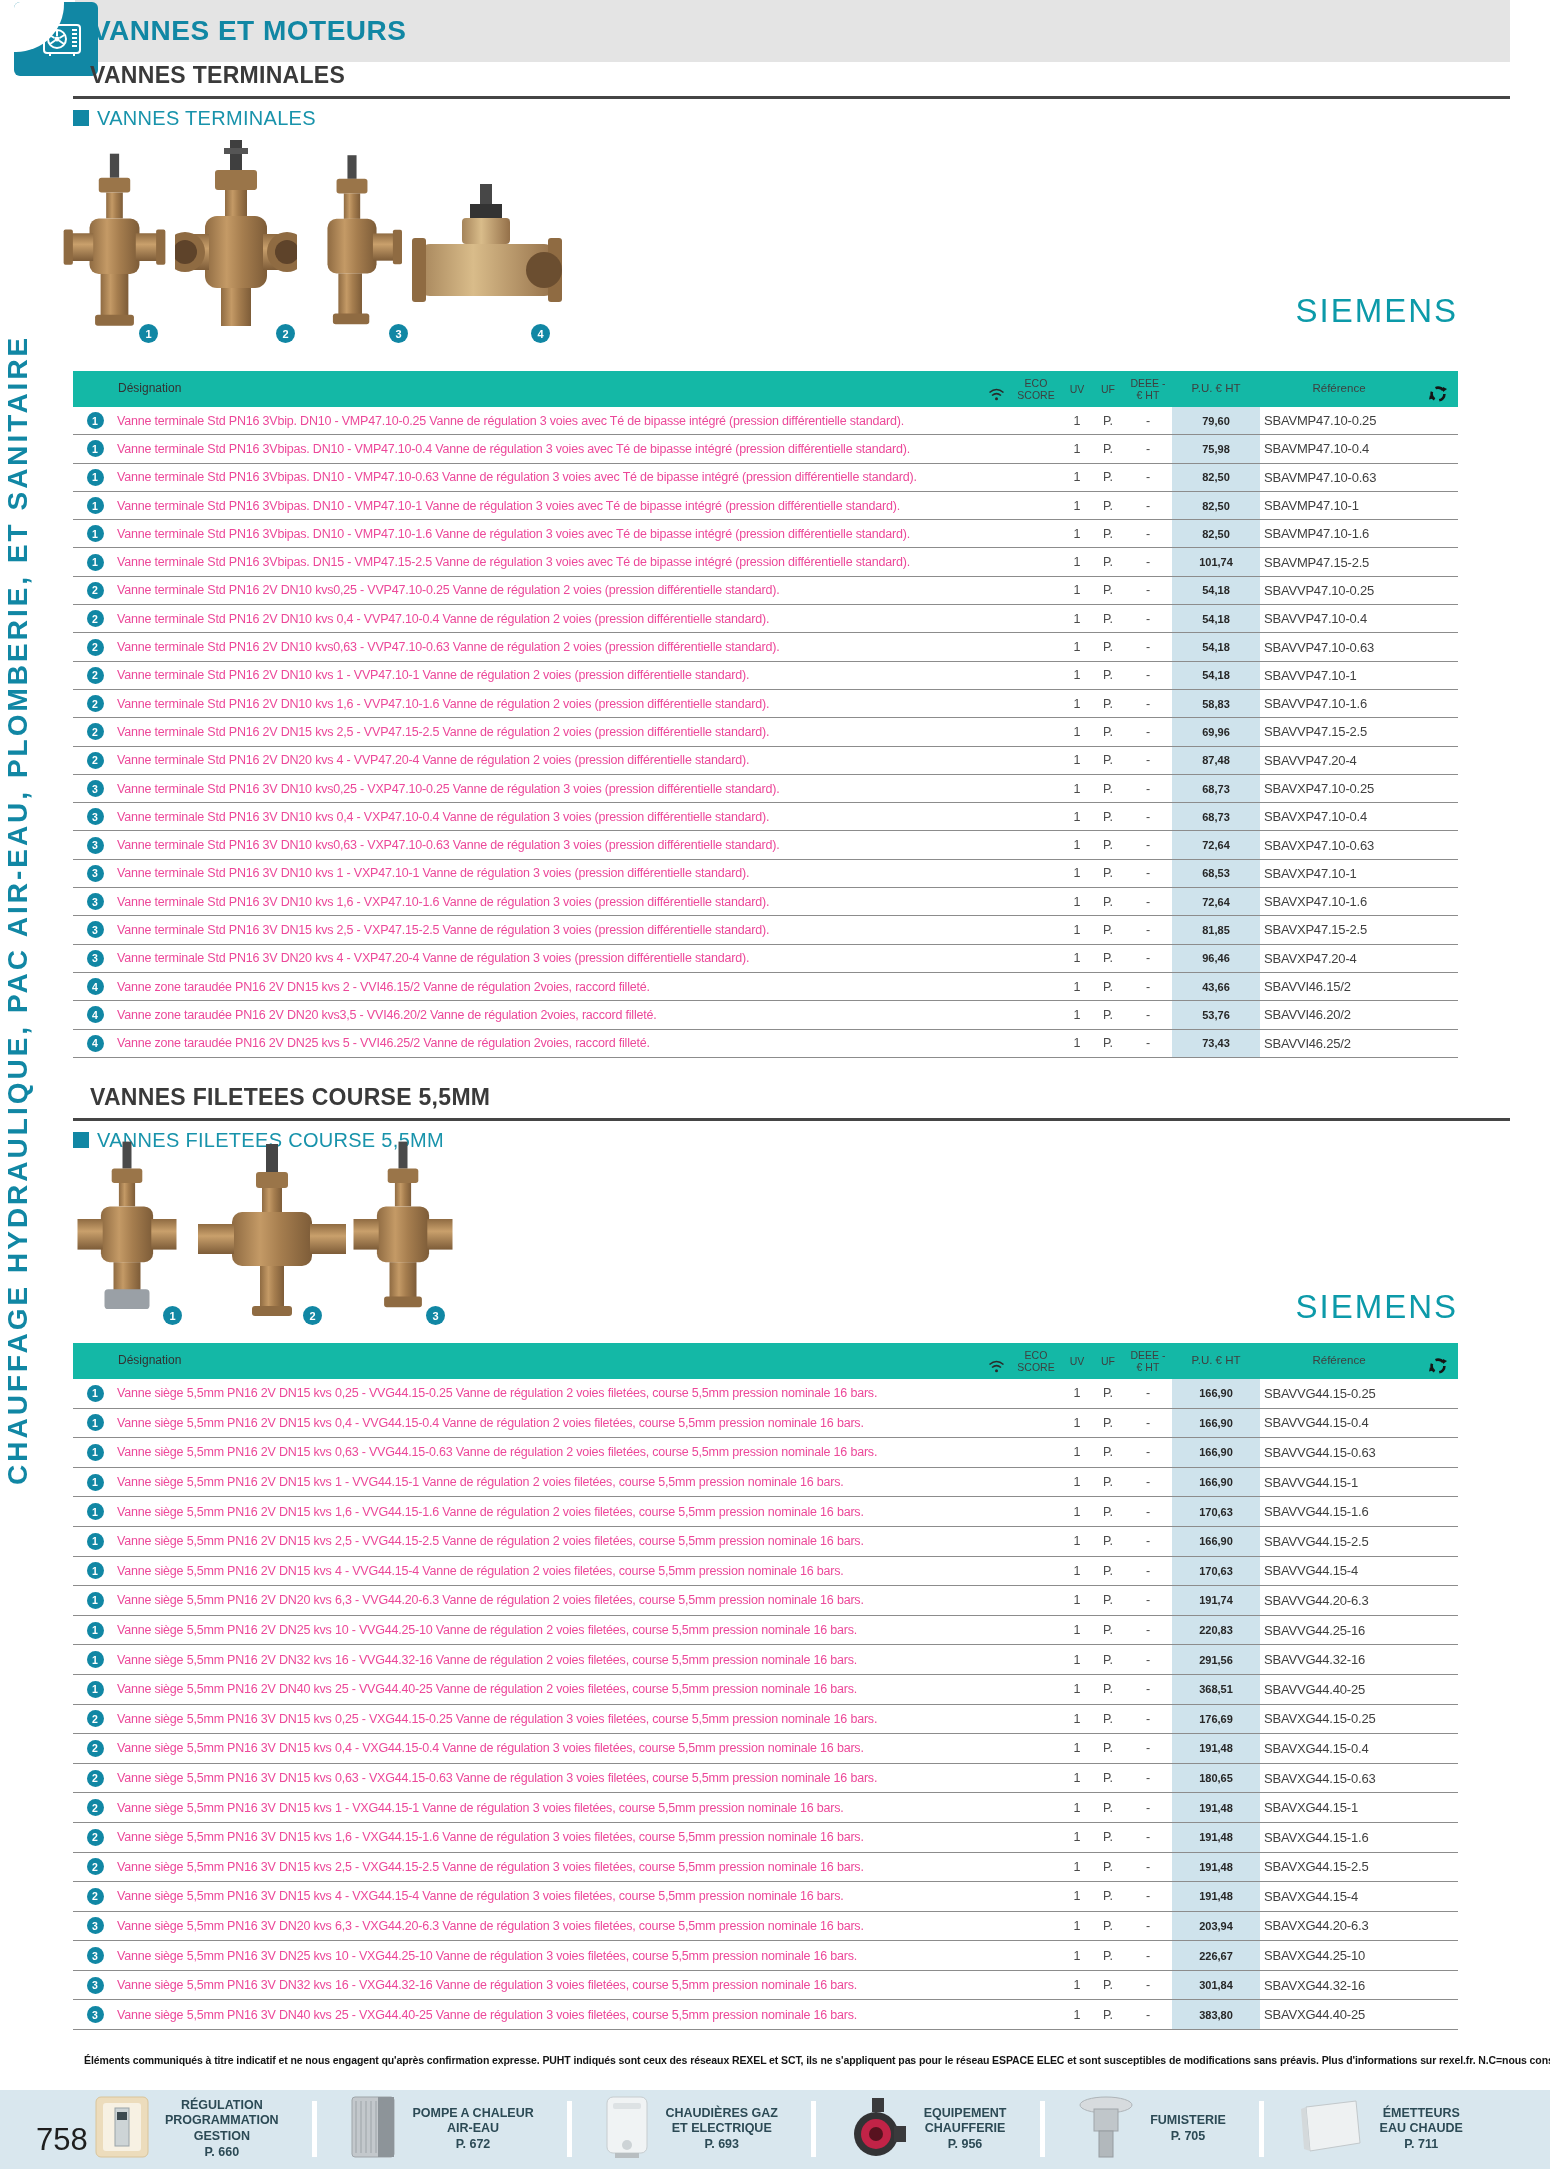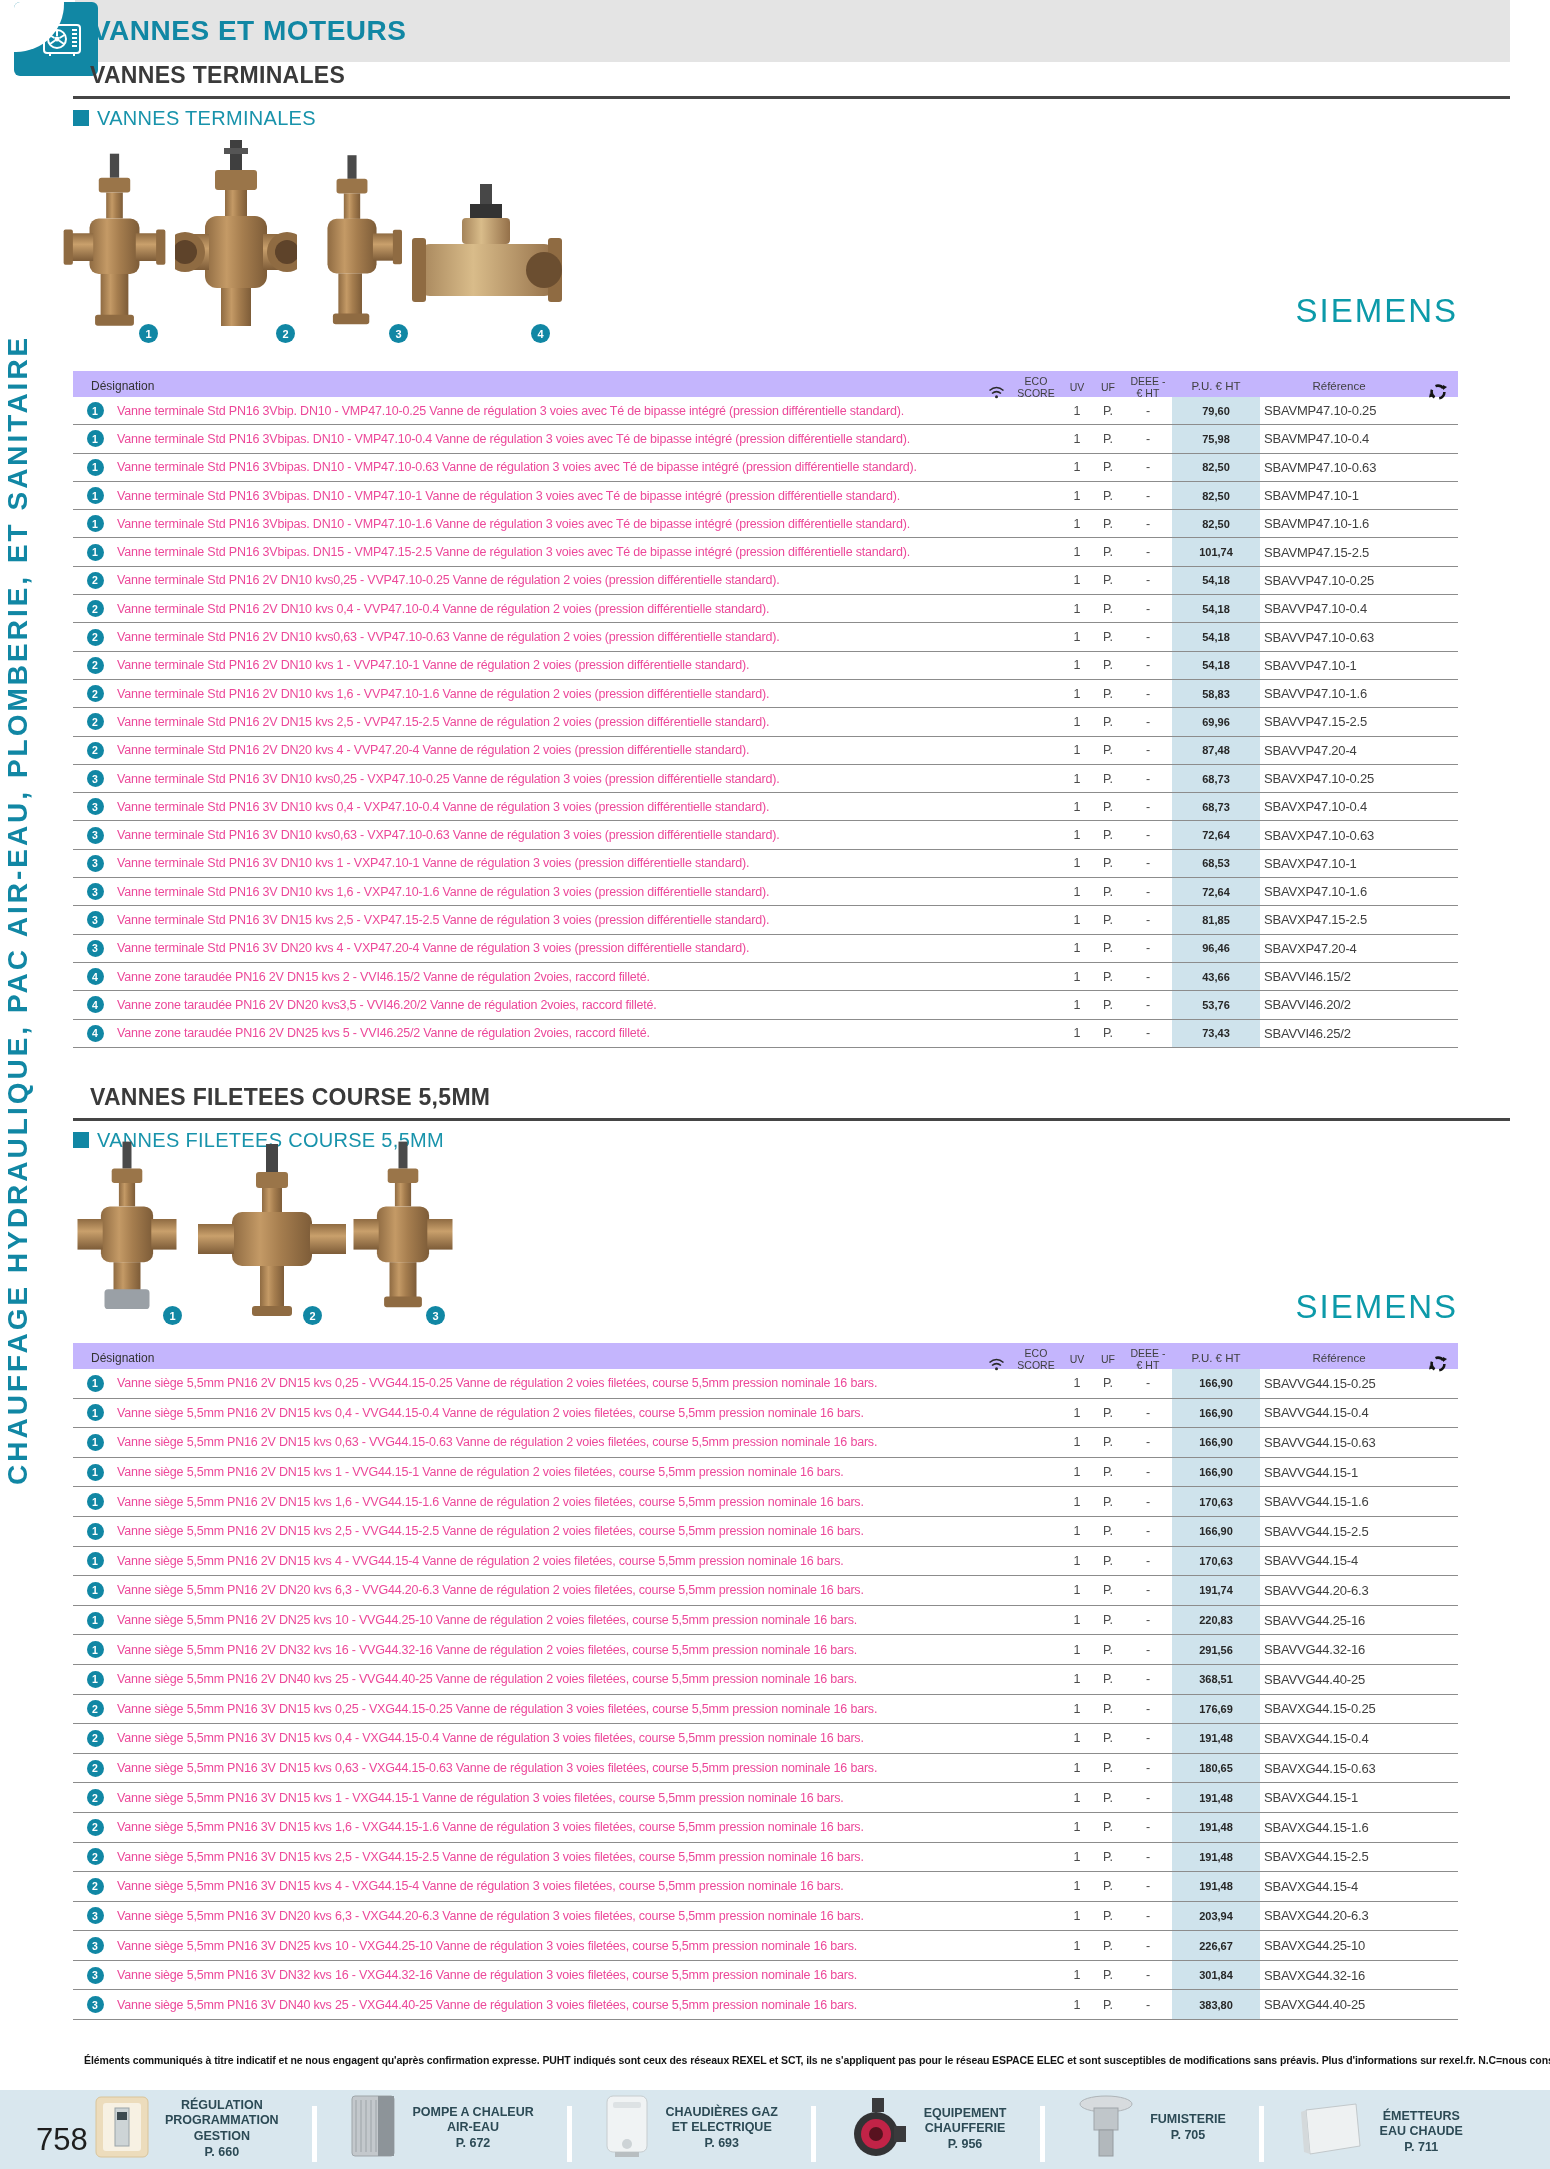--- a/index.html
+++ b/index.html
@@ -35,21 +35,21 @@
   #s1-badges .badge-dot:nth-of-type(2){left:276px;top:324px;}
   #s1-badges .badge-dot:nth-of-type(3){left:389px;top:324px;}
   #s1-badges .badge-dot:nth-of-type(4){left:531px;top:324px;}
   #s2-badges .badge-dot:nth-of-type(1){left:163px;top:1306px;}
   #s2-badges .badge-dot:nth-of-type(2){left:303px;top:1306px;}
   #s2-badges .badge-dot:nth-of-type(3){left:426px;top:1306px;}
 
   
   .ptable{position:absolute;left:73px;width:1385px;}
   .thead,.trow{display:grid;grid-template-columns:44px 1fr 28px 52px 30px 32px 48px 88px 158px 40px;align-items:center;}
-  .thead{height:26px;background:#c4b5fd;}
+  .thead{height:36px;background:#14b8a6;padding-left:27px;}
   .th{font-size:10.5px;color:#3f3f3f;text-align:center;line-height:1.15;white-space:pre-line;}
   .th.des{grid-column:1 / 3;text-align:left;padding-left:18px;font-size:12px;color:#333;}
   .th.pu{font-size:11.5px;}
   .th.ref{font-size:11.5px;}
   .trow{border-bottom:1px solid #8c8c8c;}
   .t1 .trow{height:27.3px;}
   .t2 .trow{height:28.6px;}
   .cell{overflow:hidden;white-space:nowrap;}
   .badge-cell{display:flex;justify-content:center;}
   .row-badge{width:17px;height:17px;border-radius:50%;background:#1187a4;color:#fff;font-size:10.5px;font-weight:bold;
@@ -59,21 +59,21 @@
   .pu-cell{background:#cfe3ec;height:100%;display:flex;align-items:center;justify-content:center;
     font-size:11px;font-weight:bold;color:#272727;}
   .ref-cell{font-size:13px;color:#3f3f3f;padding-left:4px;letter-spacing:-.2px;}
 
   
   .disclaimer{position:absolute;left:84px;top:2054px;font-size:10.5px;color:#141414;white-space:nowrap;letter-spacing:-.1px;font-weight:600;}
 
   
   .footer-strip{position:absolute;left:0;top:2090px;width:1550px;height:79px;background:#d9e7ee;}
   .page-number{position:absolute;left:36px;top:2122px;font-size:31px;color:#1e1e1e;}
-  .footer-items{position:absolute;left:95px;top:2096px;width:1368px;height:66px;display:flex;align-items:flex-end;justify-content:space-between;}
+  .footer-items{position:absolute;left:95px;top:2096px;width:1368px;height:66px;display:flex;align-items:center;justify-content:space-between;}
   .fitem{display:flex;align-items:center;gap:16px;}
   .ftext{text-align:center;font-size:12.5px;font-weight:600;color:#2c4a55;line-height:1.25;}
   .flabel{white-space:pre-line;}
   .fsep{width:5px;height:56px;background:#fff;}
 </style>
 </head>
 <body>
 
 <div id="canvas">
 

